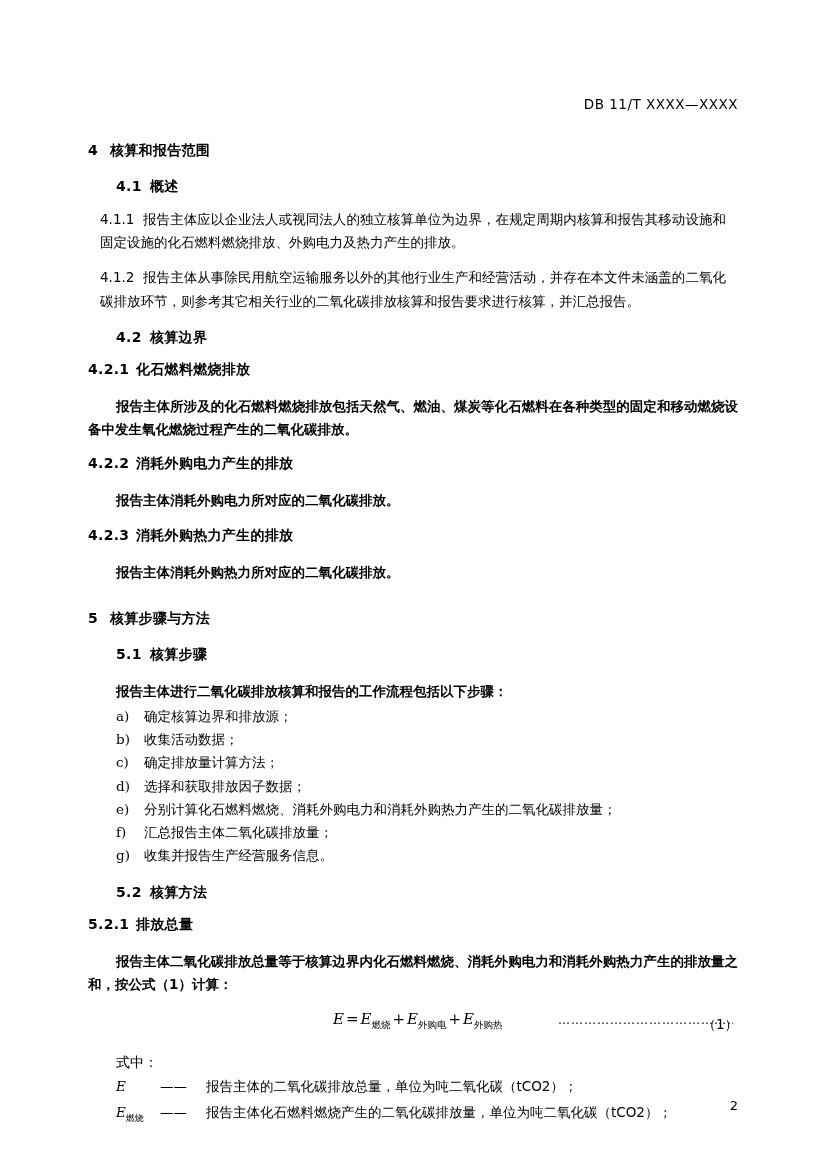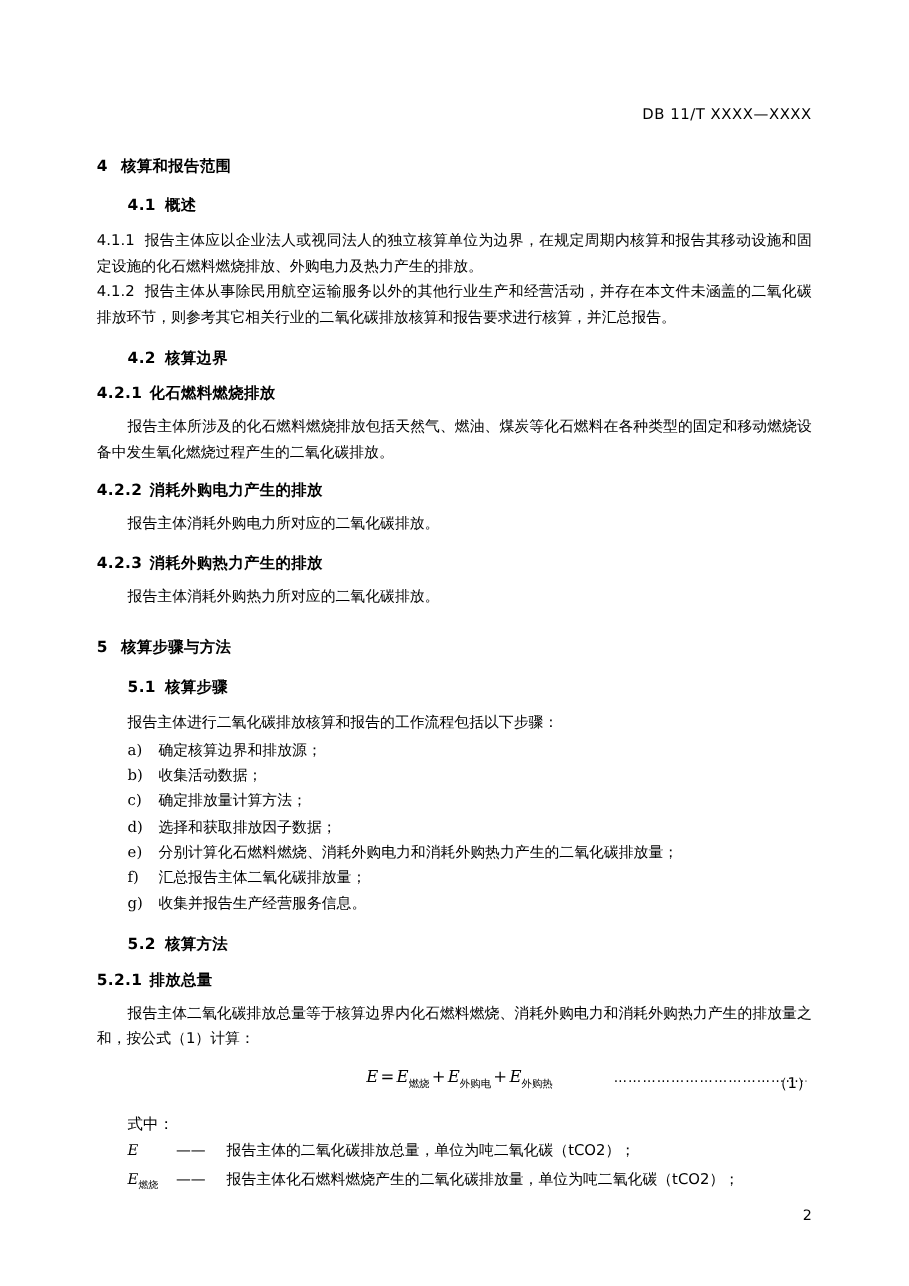--- a/index.html
+++ b/index.html
@@ -60,30 +60,31 @@
     margin: 14px 0 10px 0;
     letter-spacing: 0.3px;
   }
   .h3 .num {
     display: inline-block;
     min-width: 48px;
   }
   .para {
     font-size: 13.5px;
     line-height: 1.72;
-    margin: 4px 0 2px 0;
+    margin: 16px 0 2px 0;
     text-align: justify;
+    font-weight: bold;
   }
   .para.indent {
     text-indent: 28px;
   }
   .numbered {
     font-size: 13.5px;
     line-height: 1.72;
-    margin: 0;
+    margin: 12px;
     text-align: justify;
   }
   .list {
     margin: 0;
     padding: 0;
     list-style: none;
   }
   .list li {
     font-size: 13.5px;
     line-height: 1.72;

